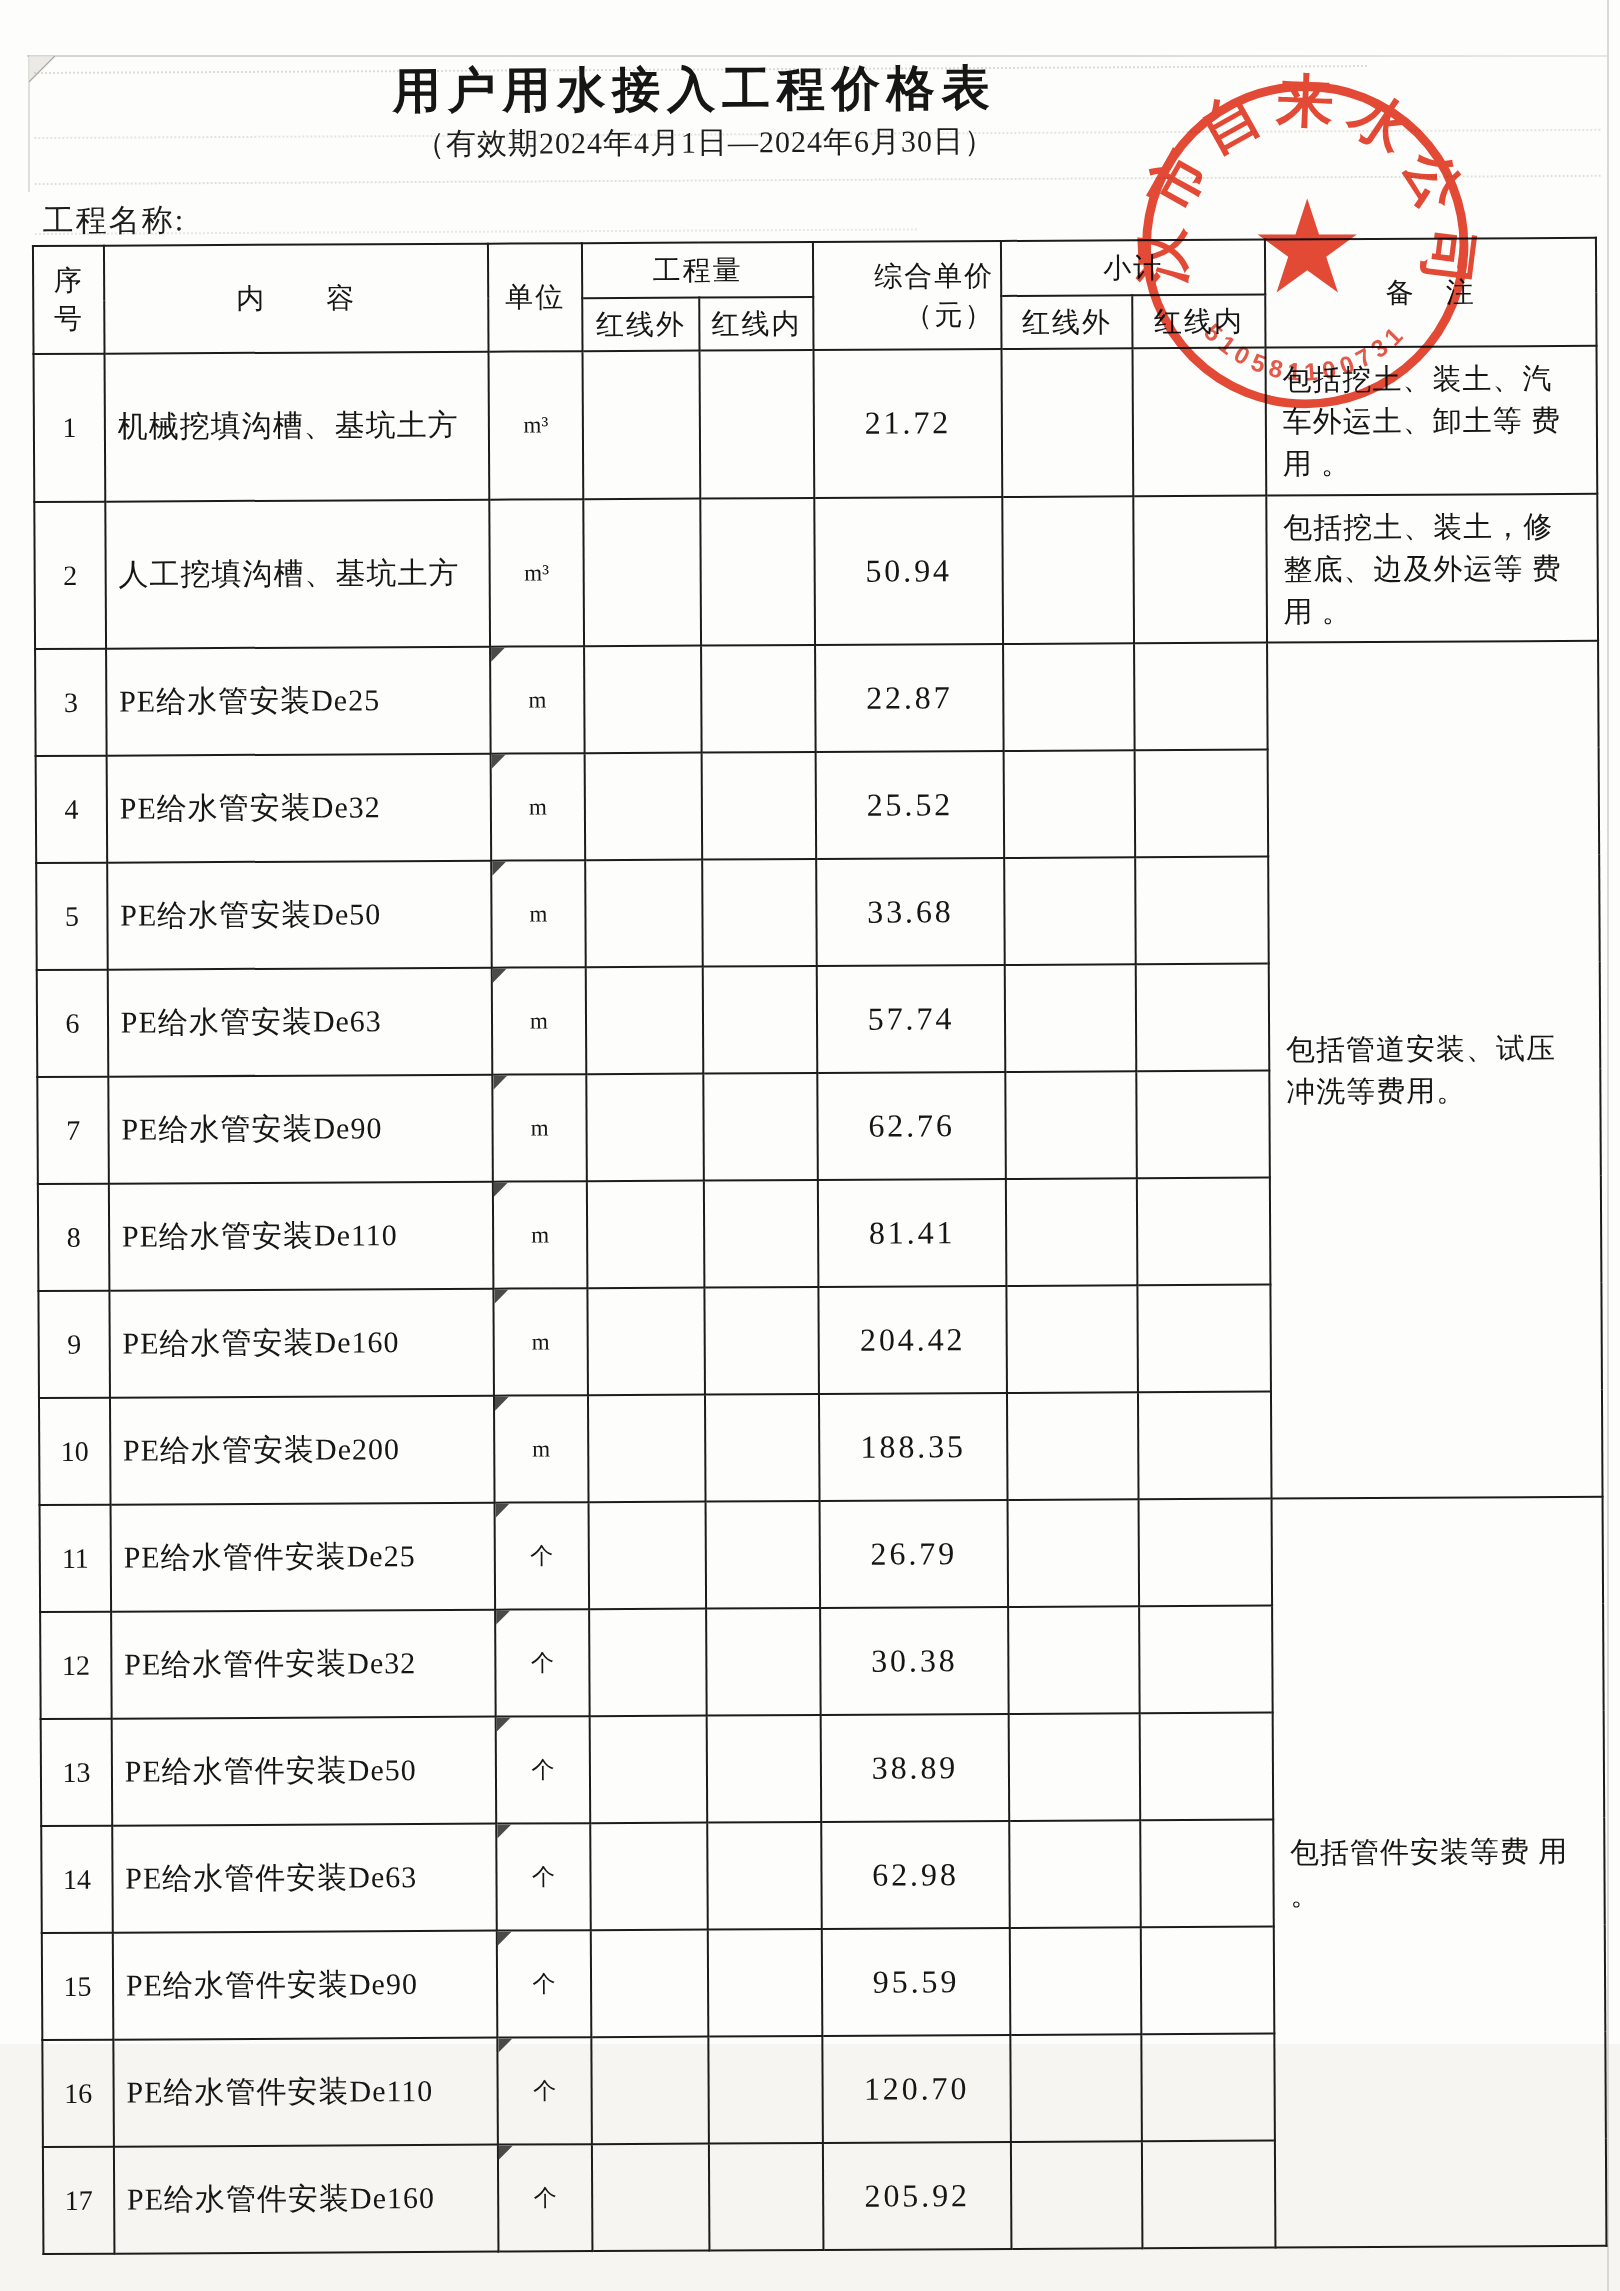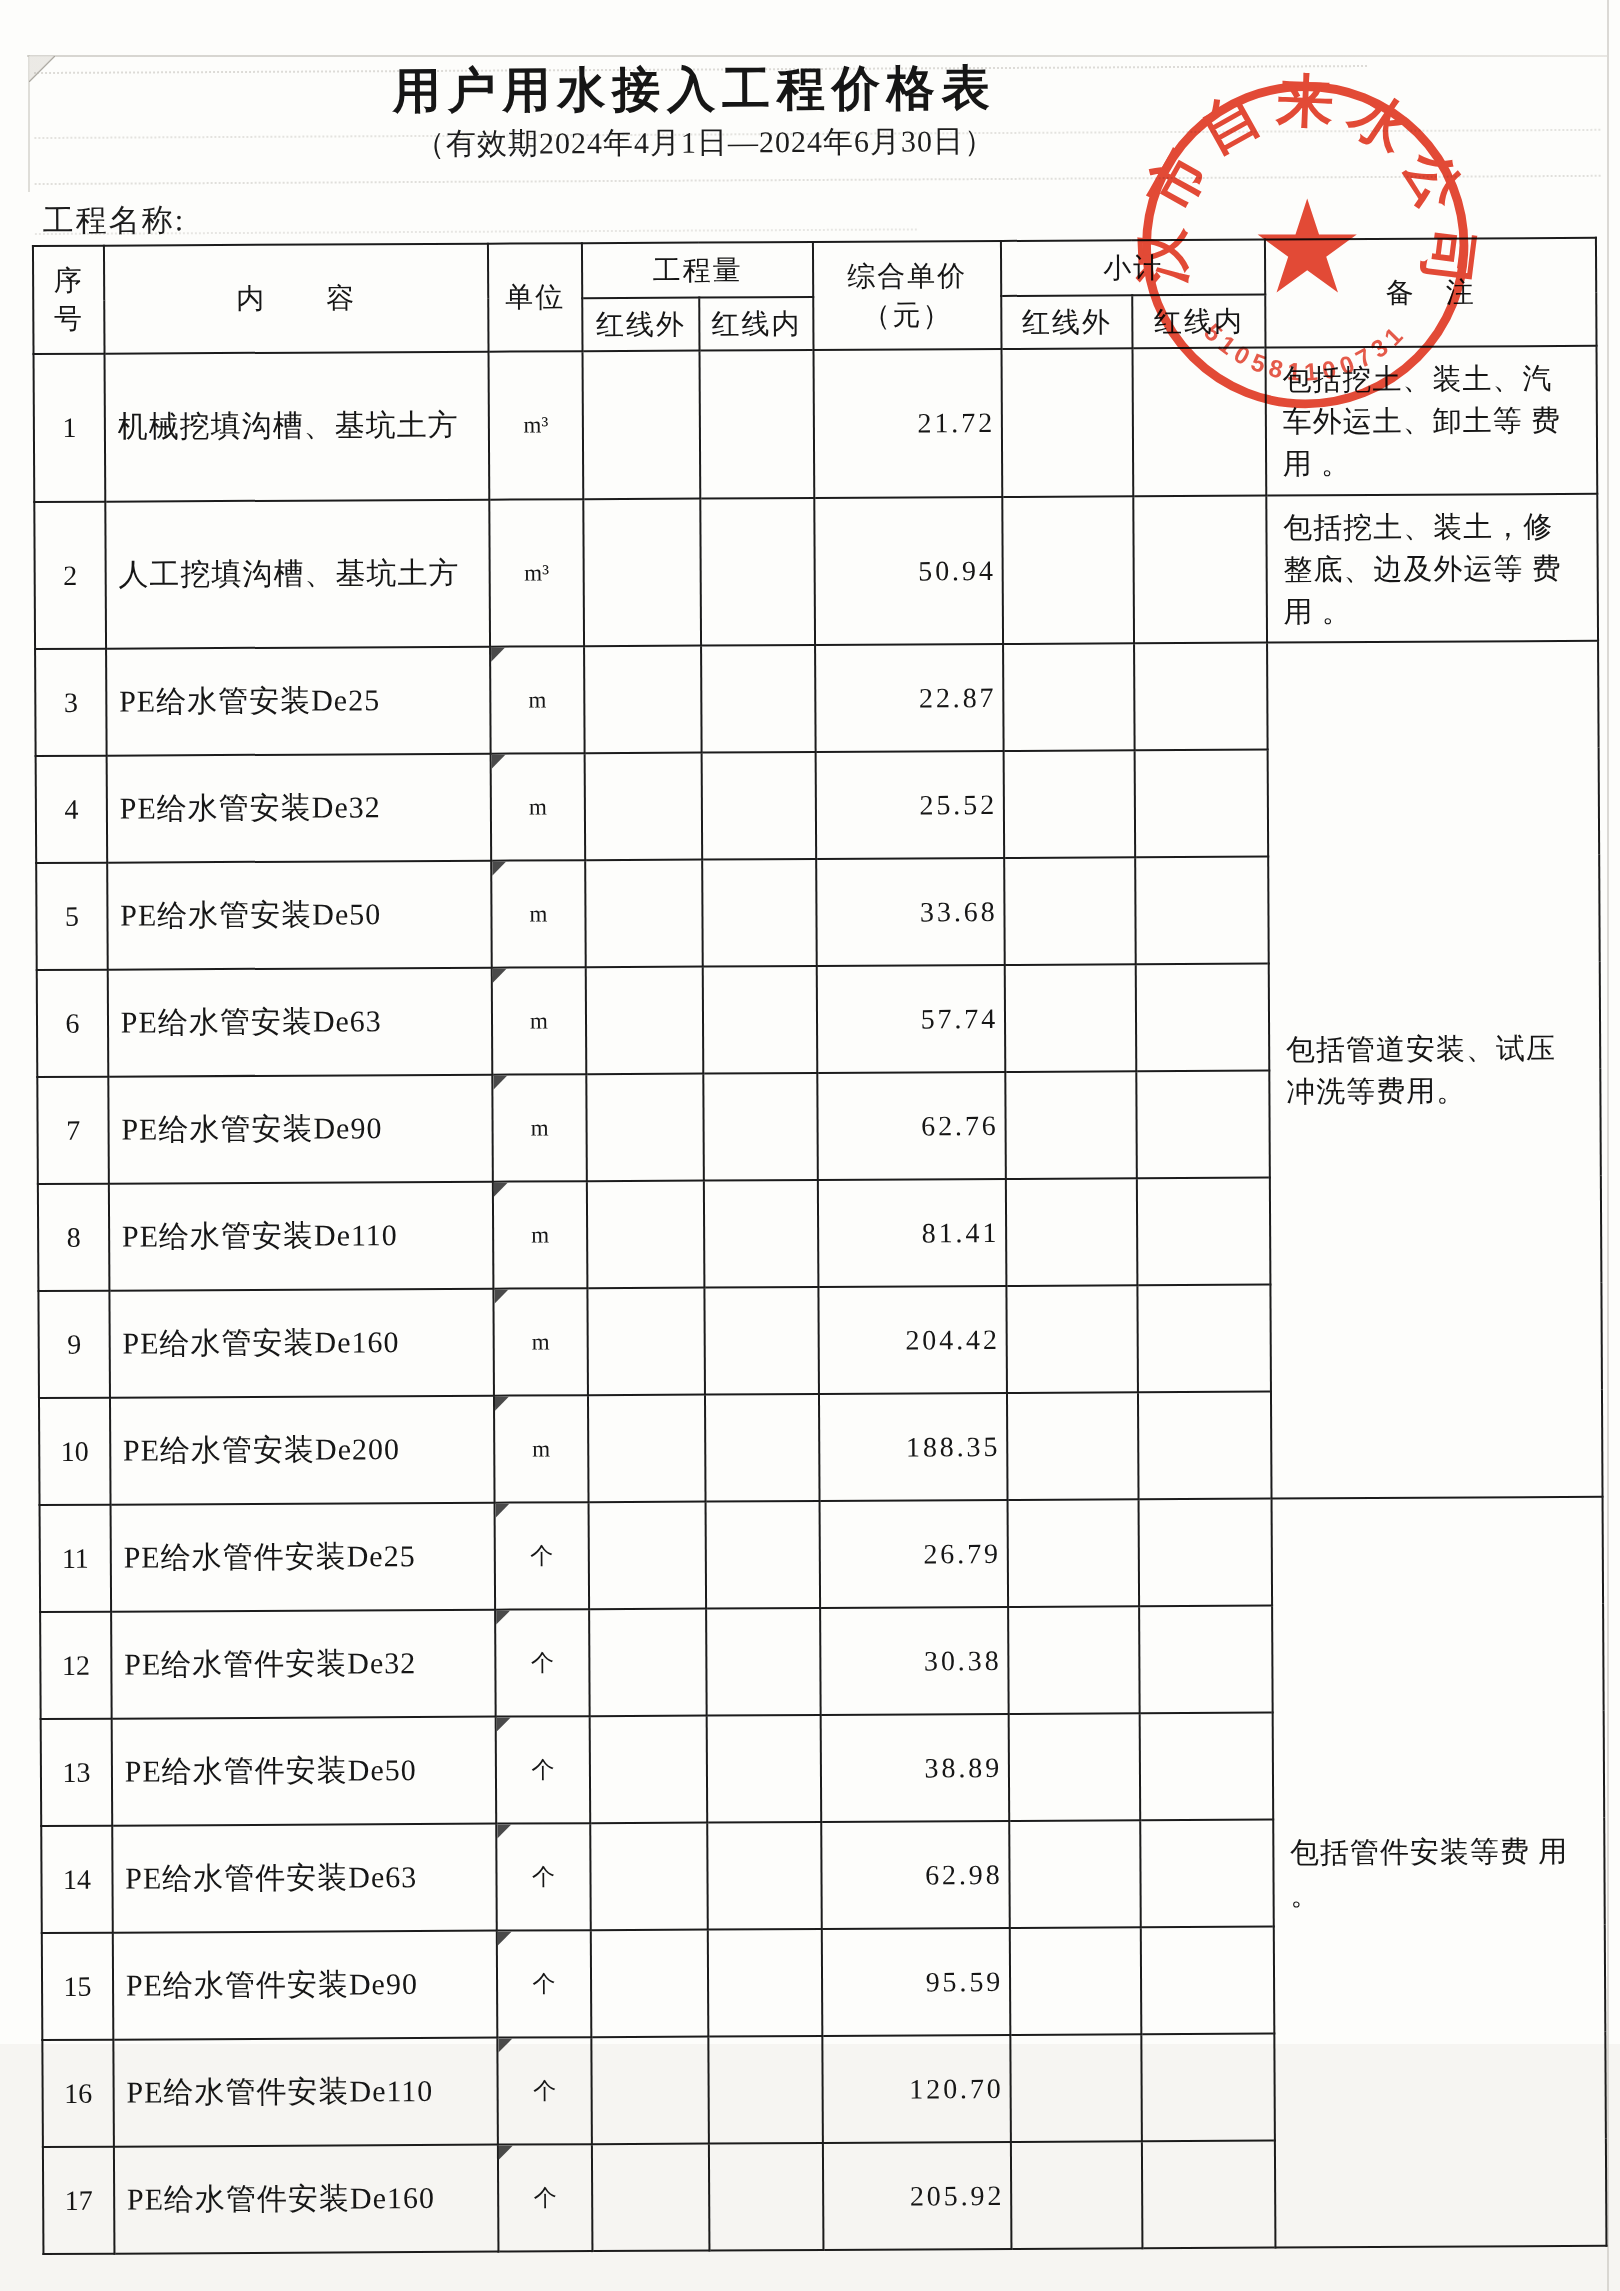--- a/index.html
+++ b/index.html
@@ -60,26 +60,26 @@
   .price-table thead tr.h1 th { height:55px; }
   .price-table thead tr.h2 th { height:53px; }
   td.cell-no { font-family:"Liberation Serif","DejaVu Serif",serif; font-size:28px; }
   td.cell-content { text-align:left; padding-left:11.8px; letter-spacing:1px; font-size:30px; }
   td.cell-unit { font-size:23px; position:relative;margin-left:44px; }
   td.cell-unit.wedge::before {
     content:""; position:absolute; left:0; top:0;
     border-top:14.7px solid #2a2a2a; border-right:14.7px solid rgba(0,0,0,0);
     width:0; height:0; opacity:.85;
   }
-  td.cell-price { font-size:28px; letter-spacing:2.9px;text-align:right; }
+  td.cell-price { font-size:32px; letter-spacing:2.9px; }
   td.cell-remark {
     text-align:left; font-size:29px; line-height:1.45;
     padding:9.8px 15.7px; letter-spacing:1px; vertical-align:middle;
   }
-  .price-hdr div { line-height:39px; }
+  .price-hdr div { line-height:39px;text-align:right; }
 
   
   .stamp {
     position:absolute; left:1125px; top:57px; width:384px; height:394px;
     mix-blend-mode:multiply; opacity:.92; pointer-events:none;
   }
   .seal-circle { fill:none; stroke:var(--seal); stroke-width:9px; }
   .seal-arc { font-family:"Liberation Serif","DejaVu Serif",serif;
     font-size:58px; font-weight:700; fill:var(--seal); letter-spacing:12px; }
   .seal-num { font-family:"Liberation Sans","DejaVu Sans",sans-serif;

